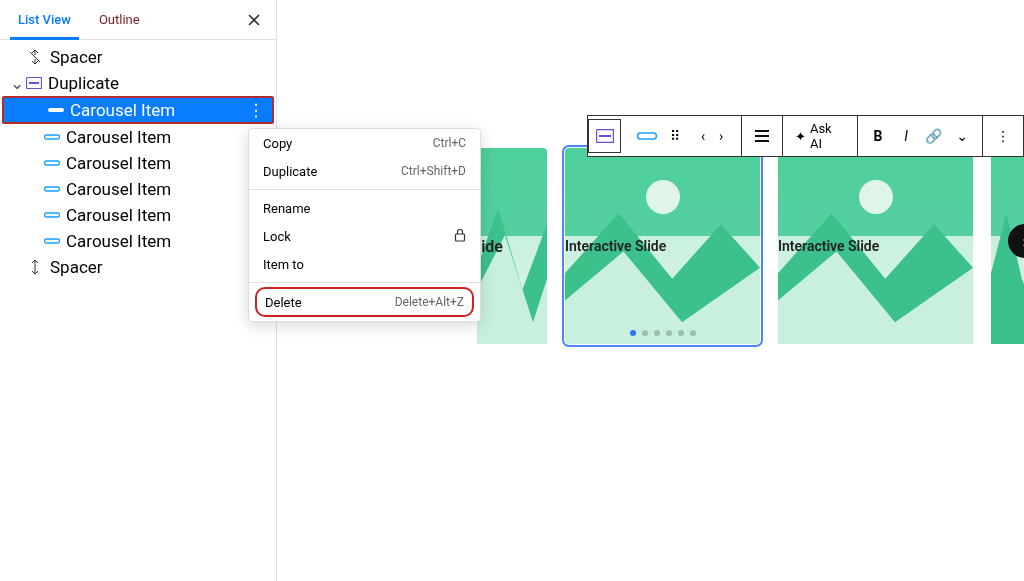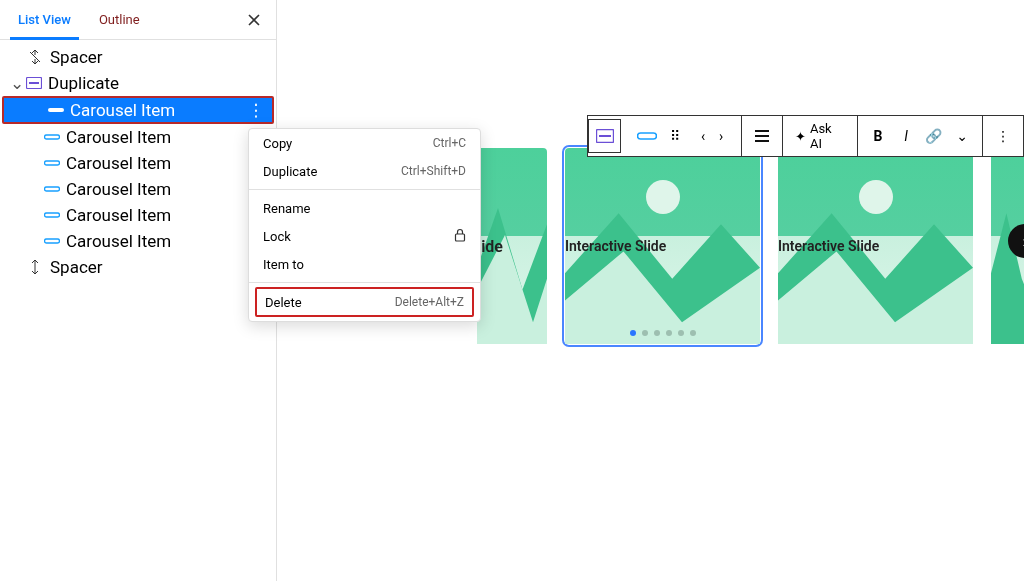--- a/index.html
+++ b/index.html
@@ -17,21 +17,21 @@
   .tree-row.selected .more { position: absolute; right: 6px; color: #fff; }
   .indent-1 { padding-left: 28px; }
   .indent-2 { padding-left: 44px; }
   .chev { width: 14px; display: inline-flex; justify-content: center; margin-right: 2px; color: #555; }
   .block-icon { display: inline-flex; align-items: center; width: 16px; height: 16px; margin-right: 6px; }
   .more { width: 20px; text-align: center; }
 
   .context-menu { position: absolute; left: 248px; top: 128px; width: 233px; background: #fff; border: 1px solid #ddd; box-shadow: 0 4px 16px rgba(0,0,0,.15); border-radius: 4px; z-index: 20; font-size: 13px; }
   .cm-row { display: flex; align-items: center; justify-content: space-between; height: 28px; padding: 0 14px; cursor: pointer; }
   .cm-sep { height: 1px; background: #e0e0e0; margin: 4px 0; }
-  .cm-row.highlight { border: 2px solid #c22; border-radius: 2px; margin: 4px 6px; padding: 0 8px; height: 30px; }
+  .cm-row.highlight { border: 2px solid #c22; border-radius: 10px; margin: 4px 6px; padding: 0 8px; height: 30px; }
   .shortcut { color: #666; font-size: 12px; }
 
   .canvas { position: absolute; left: 277px; top: 0; right: 0; height: 100%; background: #fff; }
 
   .toolbar { position: absolute; left: 310px; top: 115px; display: flex; align-items: center; height: 42px; border: 1px solid #333; background: #fff; z-index: 5; }
   .tb-group { display: flex; align-items: center; height: 100%; padding: 0 6px; border-right: 1px solid #333; }
   .tb-group:last-child { border-right: none; }
   .tb-btn { display: flex; align-items: center; justify-content: center; width: 28px; height: 28px; cursor: pointer; font-size: 14px; }
   .tb-btn.wide { width: auto; padding: 0 6px; gap: 4px; font-size: 13px; }
   .panorama-btn { width: 34px; height: 34px; margin-right: 6px; border: 1px solid #333; display:flex; align-items:center; justify-content:center; }

